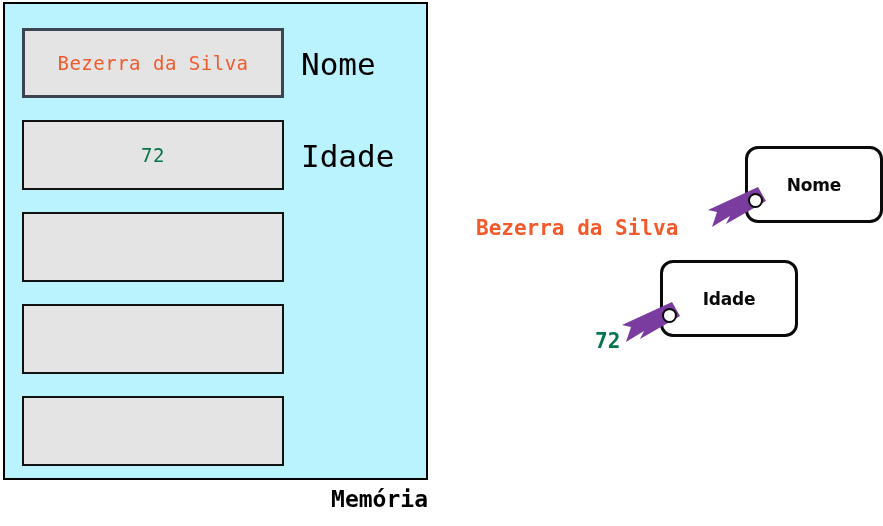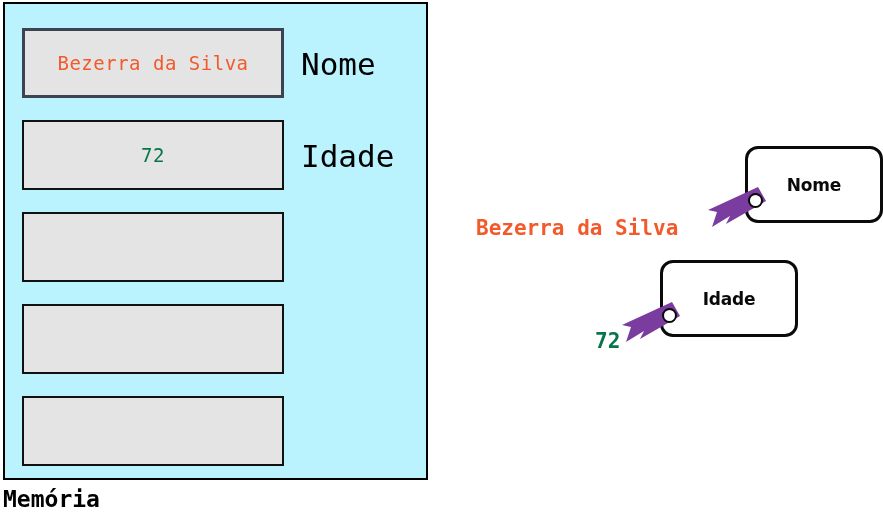--- a/index.html
+++ b/index.html
@@ -60,21 +60,21 @@
     color: #000000;
     line-height: 1;
     white-space: nowrap;
   }
 
   #memory-caption {
     position: absolute;
     left: 3px;
     top: 486px;
     width: 425px;
-    text-align: left;
+    text-align: right;
     font-family: "DejaVu Sans Mono", monospace;
     font-weight: bold;
     font-size: 23px;
     color: #000000;
   }
 
   
   #tags-area {
     position: absolute;
     left: 440px;

